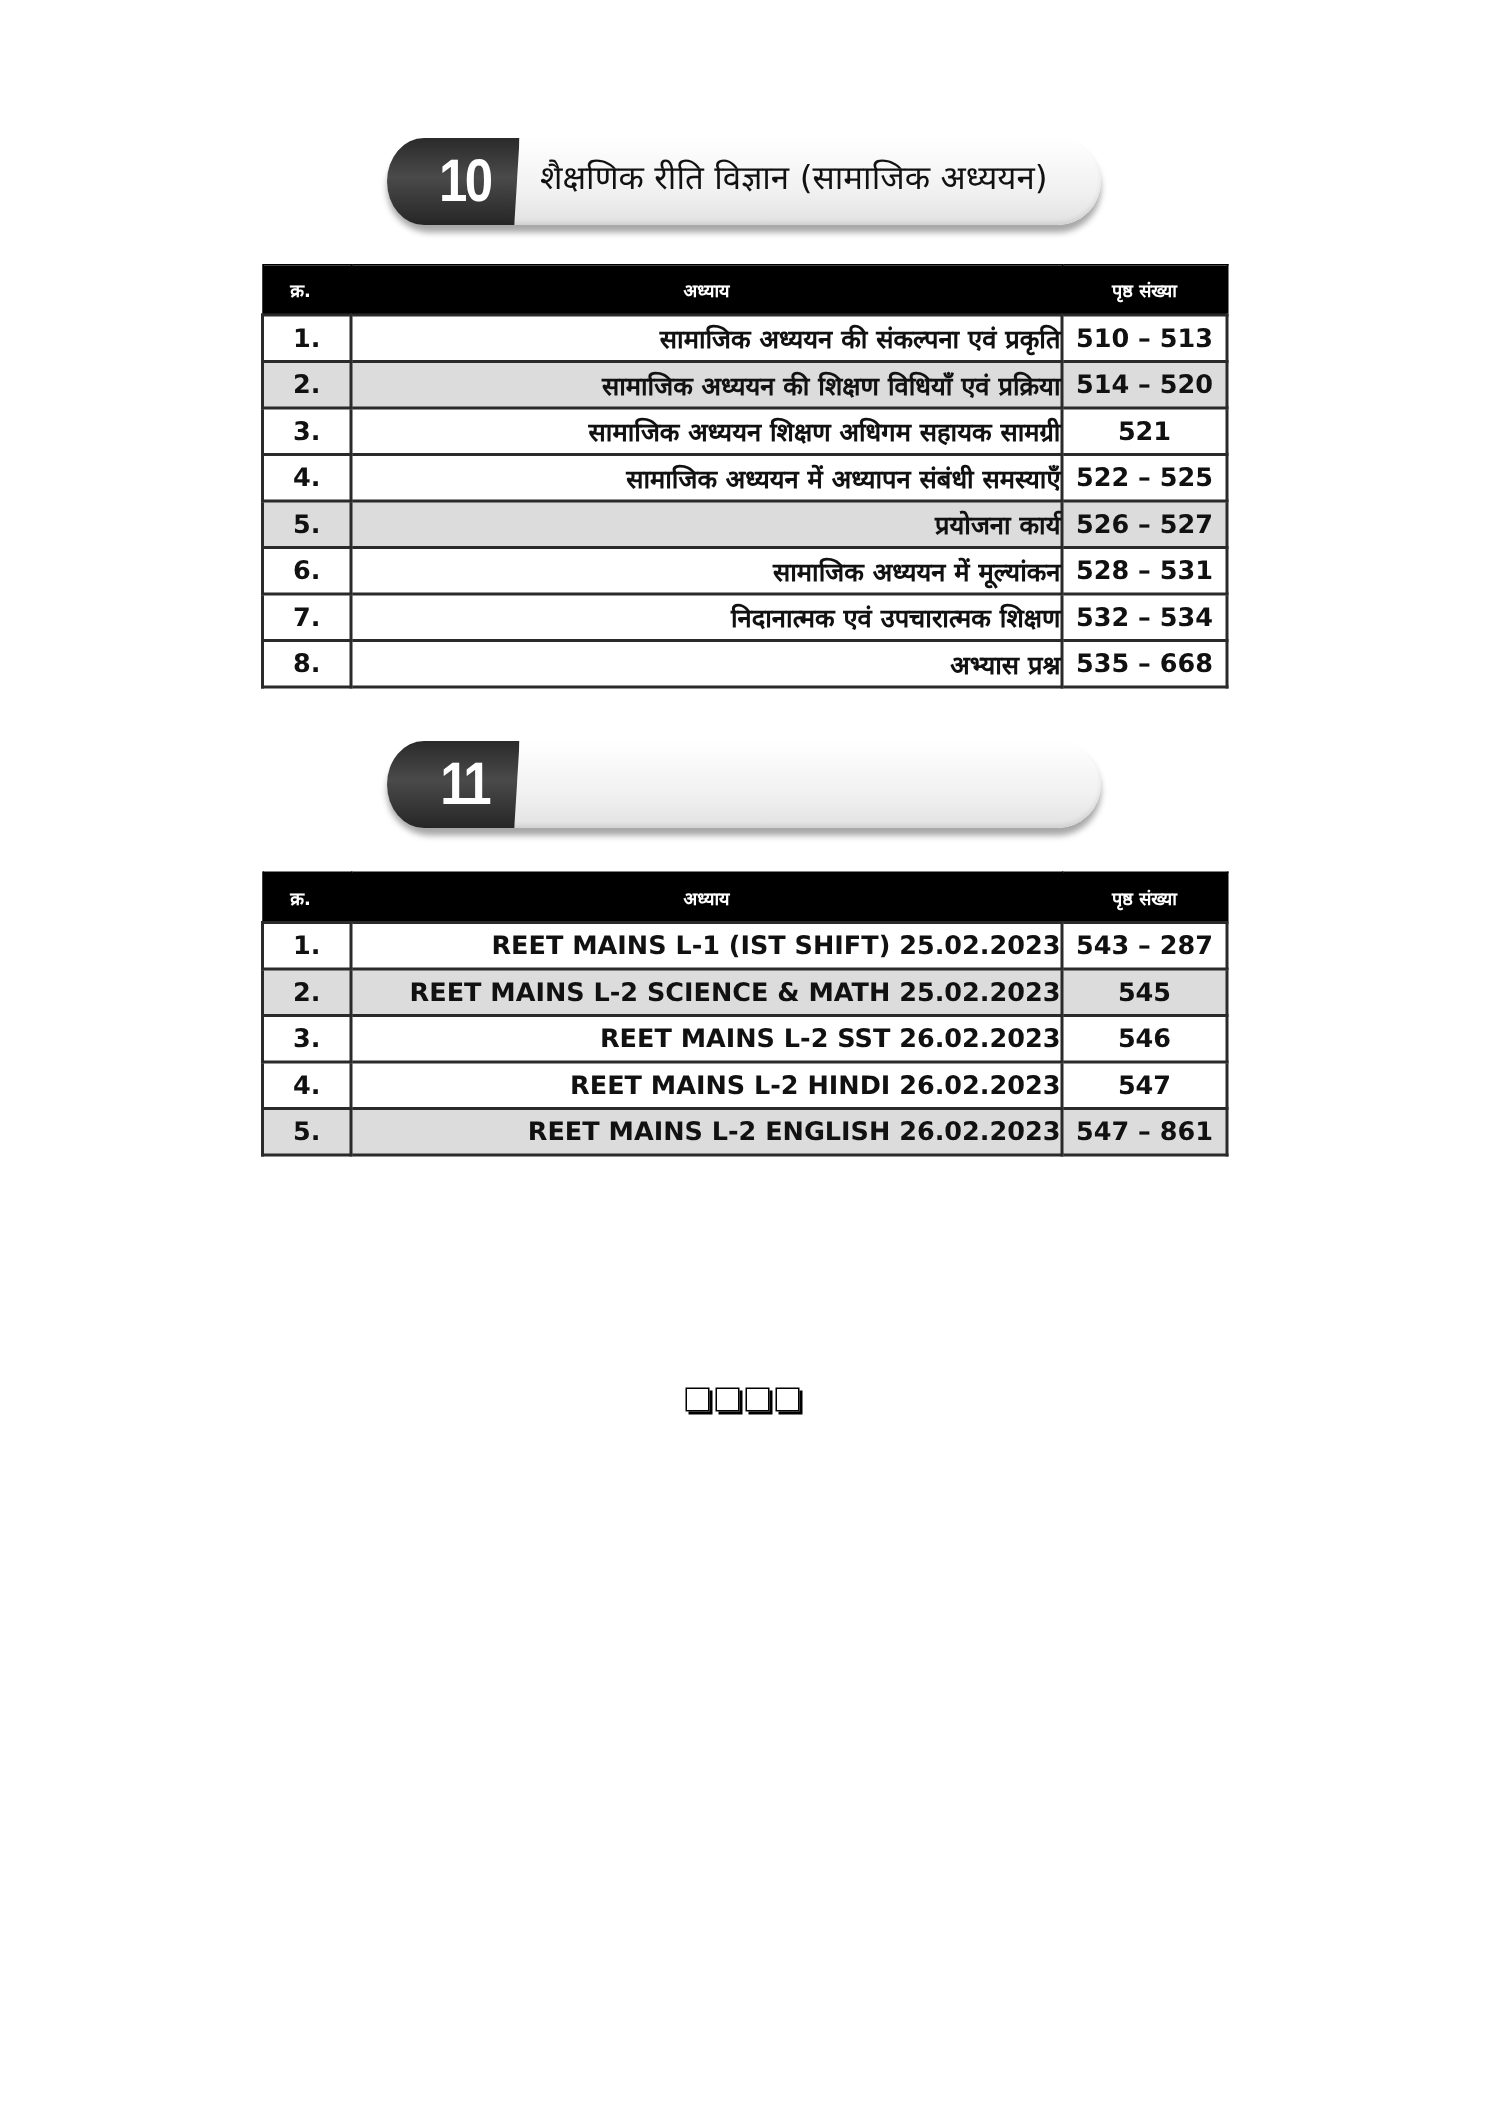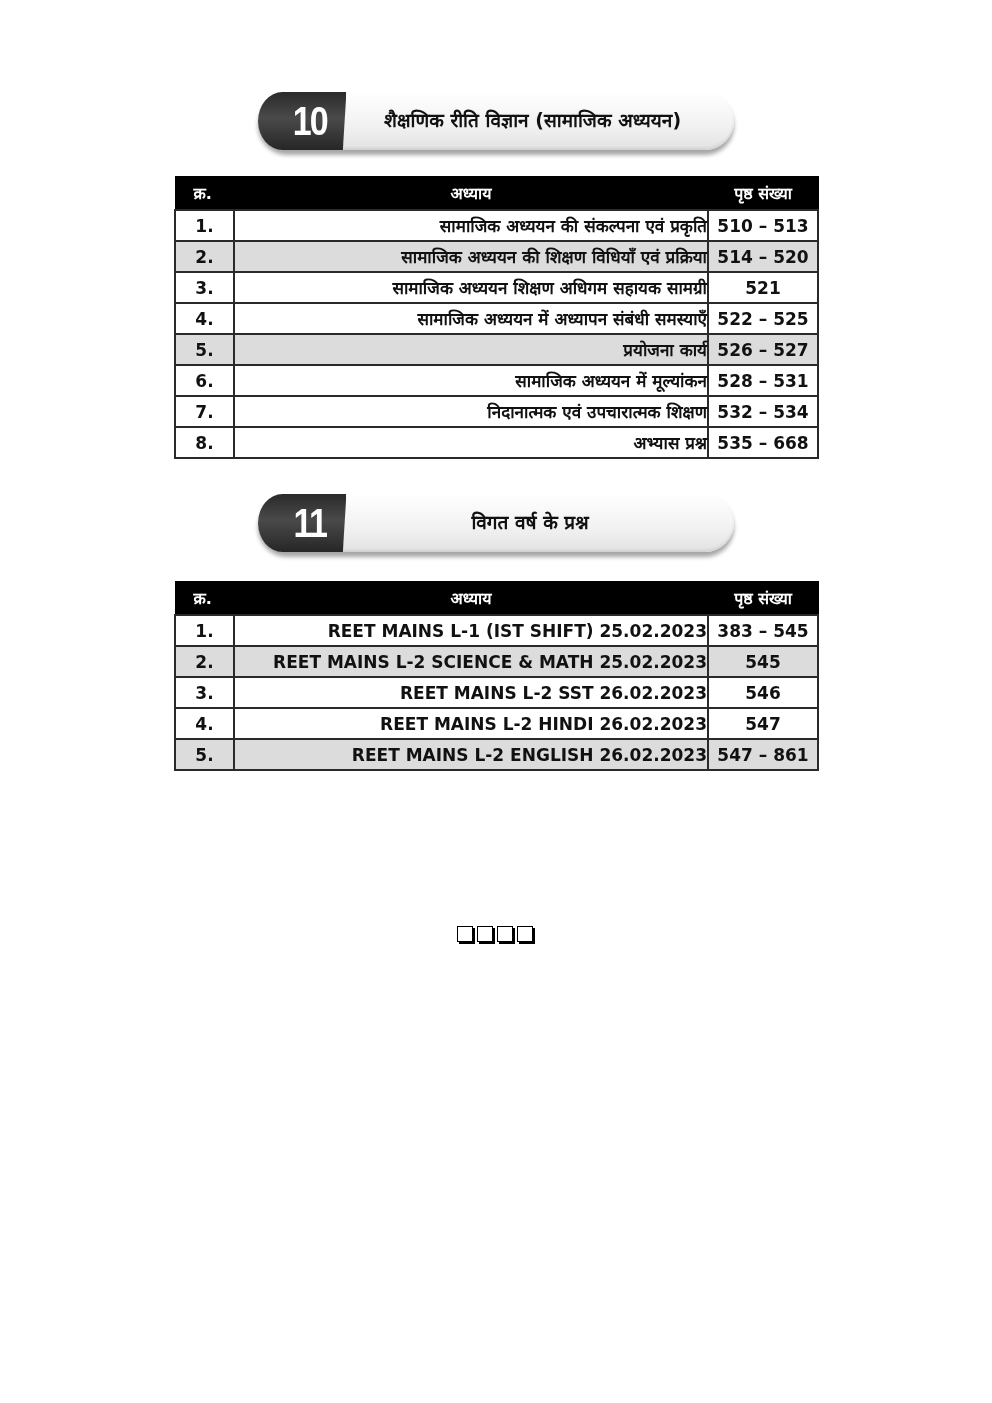--- a/index.html
+++ b/index.html
@@ -6,26 +6,26 @@
   body{width:992px;height:1403px;position:relative;overflow:hidden;font-family:"DejaVu Sans","Liberation Sans",sans-serif;color:#111;}
   .pill{position:absolute;left:258px;width:476px;height:58px;border-radius:29px;
         background:linear-gradient(#ffffff,#f1f1f1 60%,#e2e2e2);
         box-shadow:0 5px 4px rgba(0,0,0,0.35), inset 0 -2px 3px rgba(0,0,0,0.08);}
   .pill .num{position:absolute;left:0;top:0;width:104px;height:58px;border-radius:29px 0 0 29px;
         background:linear-gradient(#2a2a2a,#4a4a4a 45%,#262626);
         clip-path:polygon(0 0,100% 0,96% 100%,0 100%);
         color:#fff;font-family:"Liberation Sans",sans-serif;font-weight:bold;font-size:40px;
         line-height:58px;text-align:center;letter-spacing:-2px;transform:scaleX(0.85);transform-origin:left;}
   .pill .num span{display:inline-block;width:122px;text-align:center;}
-  .pill .title{position:absolute;left:126px;right:18px;top:0;height:58px;line-height:56px;
-        font-weight:bold;font-size:19px;color:#111;white-space:nowrap;}
+  .pill .title{position:absolute;left:102px;right:18px;top:0;height:58px;line-height:56px;
+        font-weight:normal;font-size:22px;color:#111;white-space:nowrap;}
   .pill .title.left{text-align:left;}
   .pill .title.center{text-align:center;padding-right:40px;}
   table.toc{position:absolute;left:174px;width:645px;border-collapse:collapse;font-size:17px;}
-  table.toc th{background:#000;color:#fff;font-weight:bold;height:32px;font-size:16px;border:1px solid #000;padding:0;}
+  table.toc th{background:#000;color:#fff;font-weight:bold;height:32px;font-size:12px;border:1px solid #000;padding:0;}
   table.toc td{border:2px solid #2a2a2a;height:29px;padding:0;font-weight:bold;text-align:right;}
   table.toc td.sn{width:57px;text-align:center;}
   table.toc td.ch{padding-left:9px;white-space:nowrap;}
   table.toc td.pg{width:108px;text-align:center;margin-top:36px;}
   table.toc th.sn{text-align:left;padding-left:18px;width:39px;}
   table.toc tr.shade td{background:#dcdcdc;}
   .end-mark{position:absolute;left:457px;top:925px;font-size:18px;letter-spacing:0px;}
   .end-mark span{display:inline-block;width:14px;height:14px;border:1.5px solid #000;margin-right:4px;box-shadow:2px 2px 0 #000;background:#fff;}
 </style>
 </head>
@@ -83,36 +83,35 @@
     <tr>
       <td class="sn">8.</td>
       <td class="ch">अभ्यास प्रश्न</td>
       <td class="pg">535 – 668</td>
     </tr>
   </tbody>
 </table>
 
 <div class="pill" style="top:494px;">
   <div class="num"><span>11</span></div>
-  <div class="title center">विगत वर्ष के प्रश्न</div>
 </div>
 
 <table class="toc" style="top:581px;">
   <thead>
     <tr>
       <th class="sn">क्र.</th>
       <th>अध्याय</th>
       <th style="width:108px">पृष्ठ संख्या</th>
     </tr>
   </thead>
   <tbody>
     <tr>
       <td class="sn">1.</td>
       <td class="ch">REET MAINS L-1 (IST SHIFT) 25.02.2023</td>
-      <td class="pg">383 – 545</td>
+      <td class="pg">543 – 287</td>
     </tr>
     <tr class="shade">
       <td class="sn">2.</td>
       <td class="ch">REET MAINS L-2 SCIENCE &amp; MATH 25.02.2023</td>
       <td class="pg">545</td>
     </tr>
     <tr>
       <td class="sn">3.</td>
       <td class="ch">REET MAINS L-2 SST 26.02.2023</td>
       <td class="pg">546</td>

